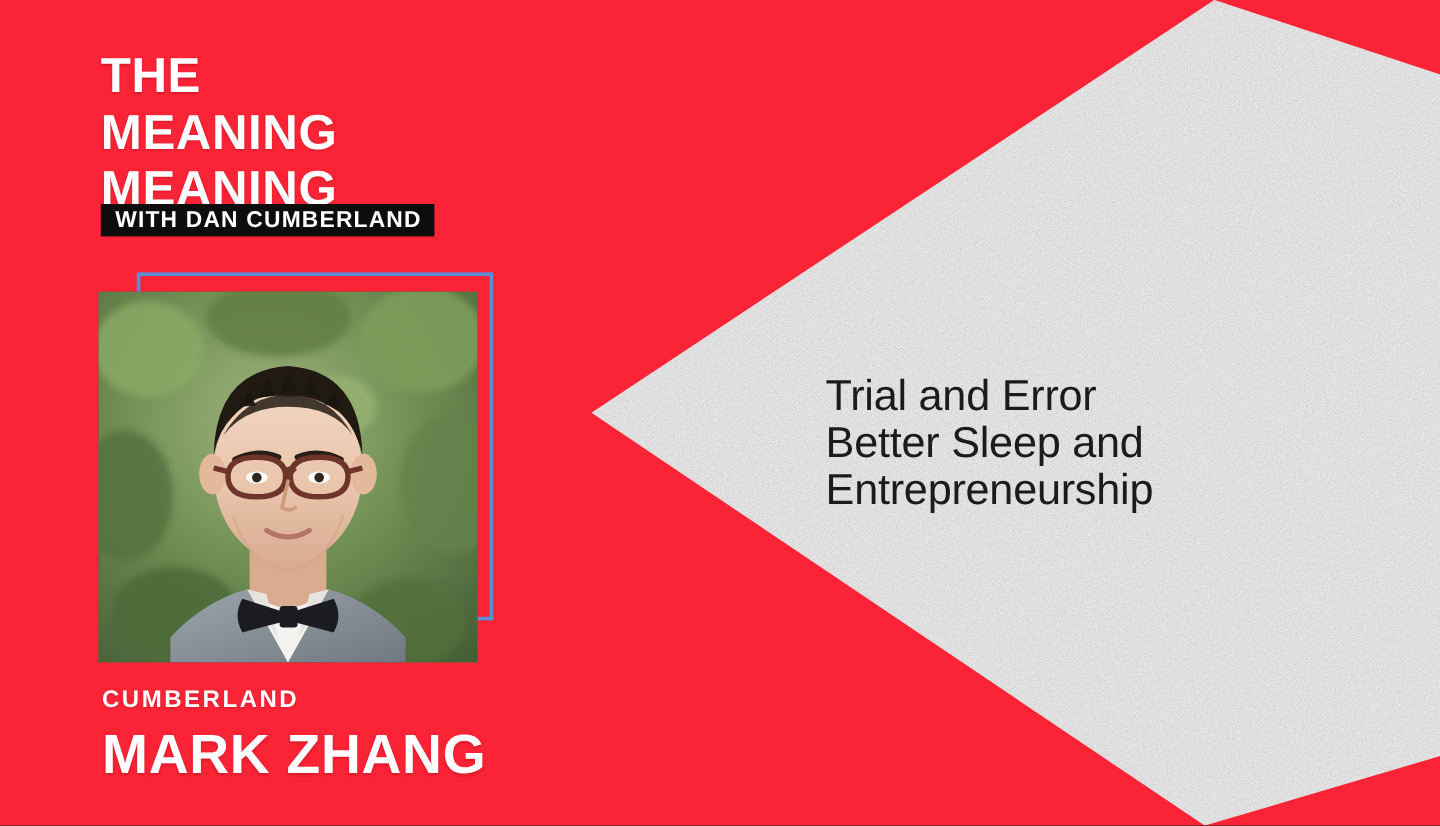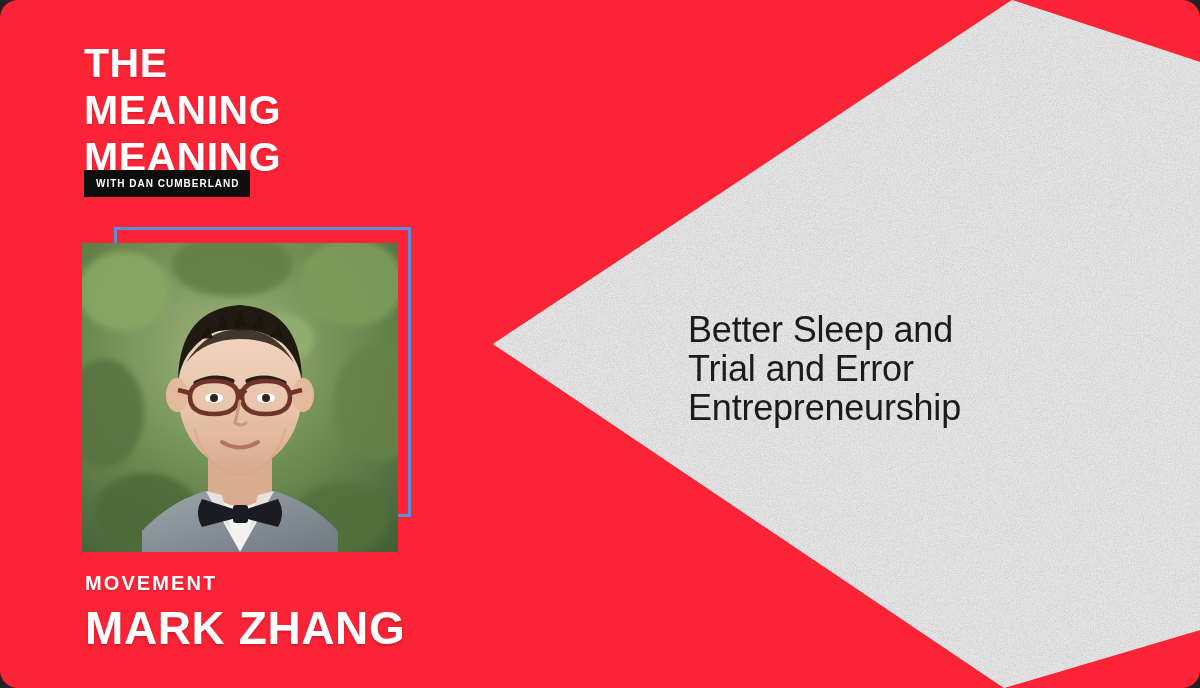--- a/index.html
+++ b/index.html
@@ -50,21 +50,21 @@
     left: 84px;
     top: 170px;
     height: 27px;
     background: #0d0d0d;
     display: flex;
     align-items: center;
     padding: 0 11px 0 12px;
   }
   .host-bar-text {
     color: #ffffff;
-    font-size: 10px;
+    font-size: 19px;
     font-weight: 700;
     letter-spacing: 1.0px;
     white-space: nowrap;
     line-height: 1;
   }
 
   
   .blue-frame {
     position: absolute;
     left: 114px;
@@ -127,21 +127,21 @@
     font-size: 36px;
     font-weight: 400;
     line-height: 39px;
     letter-spacing: -0.2px;
   }
   .episode-title .tline { display: block; white-space: nowrap; }
 </style>
 </head>
 <body>
 
-<div id="canvas" style="background: rgb(251, 36, 55); border-radius: 18px;">
+<div id="canvas" style="background: rgb(251, 36, 55);">
 
   <svg class="chevron" viewBox="0 0 1200 688" preserveAspectRatio="none" aria-hidden="true">
     <defs>
       <filter id="grain" x="0" y="0" width="100%" height="100%">
         <feTurbulence type="fractalNoise" baseFrequency="0.85" numOctaves="4" seed="7" result="noise"></feTurbulence>
         <feColorMatrix in="noise" type="saturate" values="0" result="mono"></feColorMatrix>
         <feComponentTransfer in="mono" result="contrastNoise">
           <feFuncA type="linear" slope="0.55" intercept="0"></feFuncA>
         </feComponentTransfer>
         <feComposite operator="in" in="contrastNoise" in2="SourceGraphic" result="grainOnly"></feComposite>
@@ -276,23 +276,23 @@
 
       <path d="M140 199 q18 11 36 0" stroke="#b5705f" stroke-width="4" fill="none" stroke-linecap="round"></path>
 
       <path d="M112 186 q14 44 46 46 q32 -2 46 -46" fill="none" stroke="#d2a183" stroke-width="2" opacity="0.5"></path>
 
       <rect width="316" height="309" fill="#ffffff" opacity="0.02"></rect>
     </svg>
   </div>
 
   <div class="featuring">
-    <span class="featuring-label">MOVEMENT</span>
+    <span class="featuring-label">CUMBERLAND</span>
     <span class="featuring-name">MARK ZHANG</span>
   </div>
 
   <div class="episode-title" style="color: rgb(27, 27, 27);">
+    <span class="tline">Trial and Error</span>
     <span class="tline">Better Sleep and</span>
-    <span class="tline">Trial and Error</span>
     <span class="tline">Entrepreneurship</span>
   </div>
 
 </div>
 
 </body></html>

